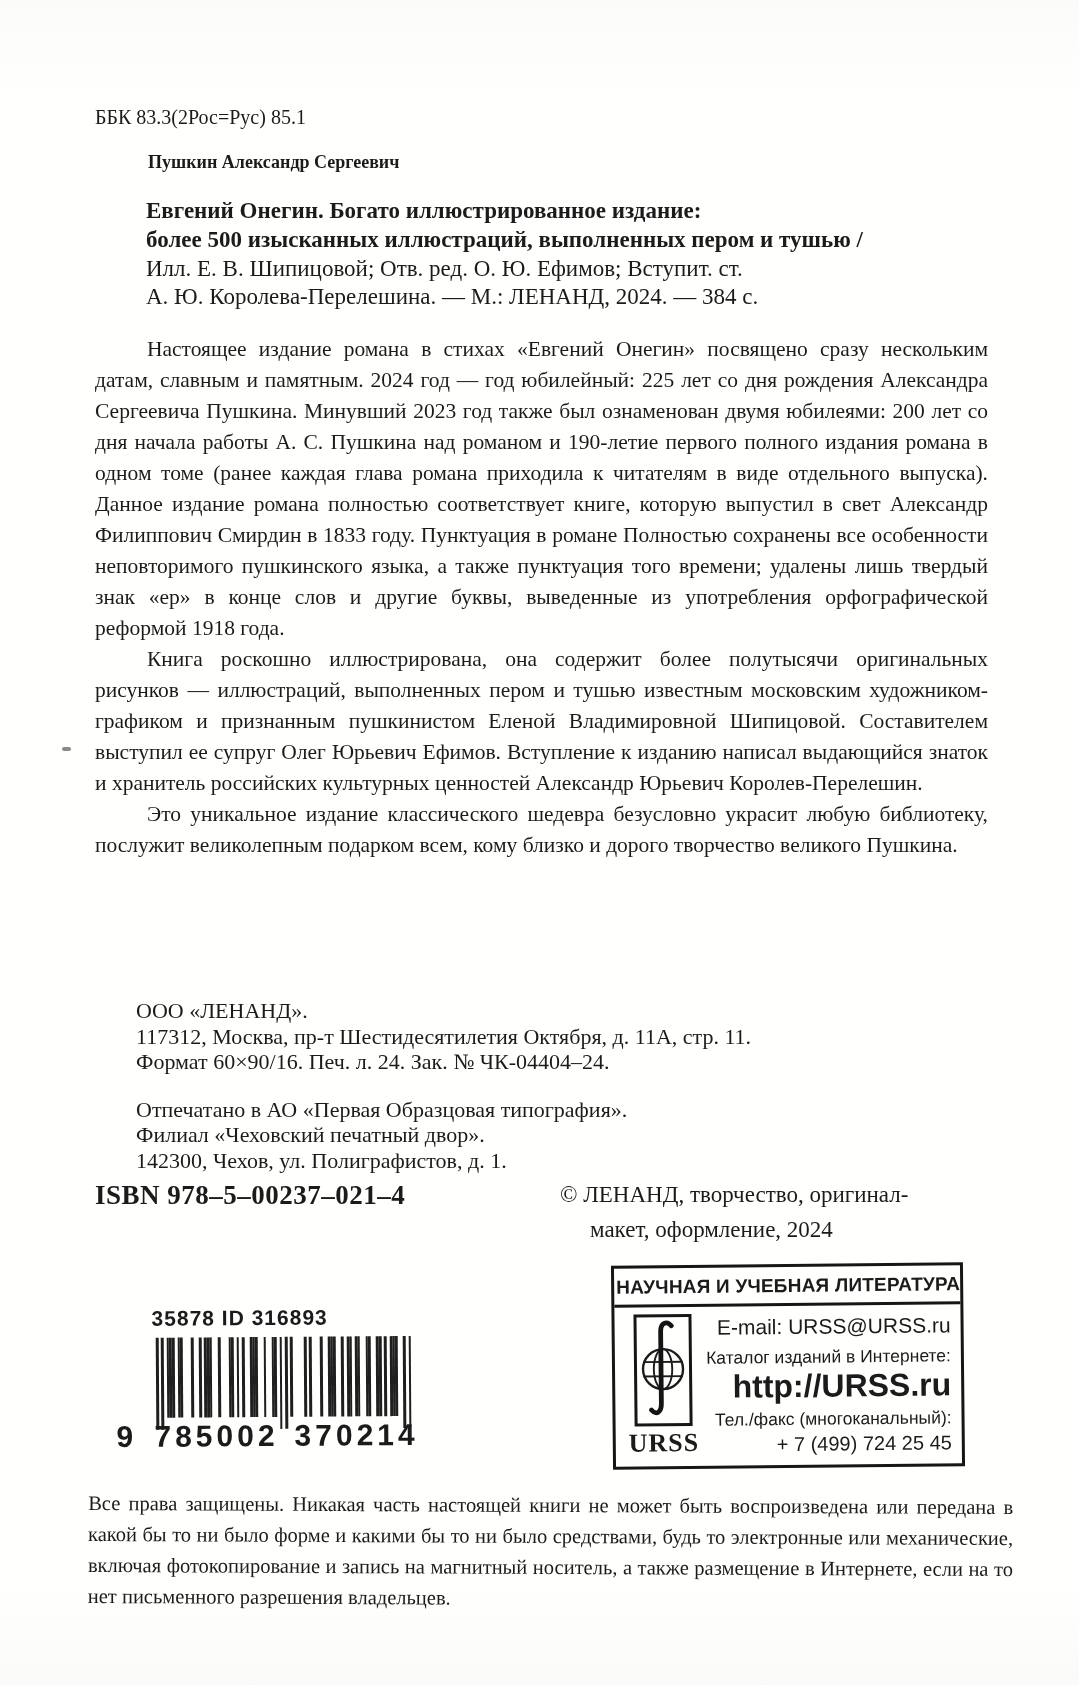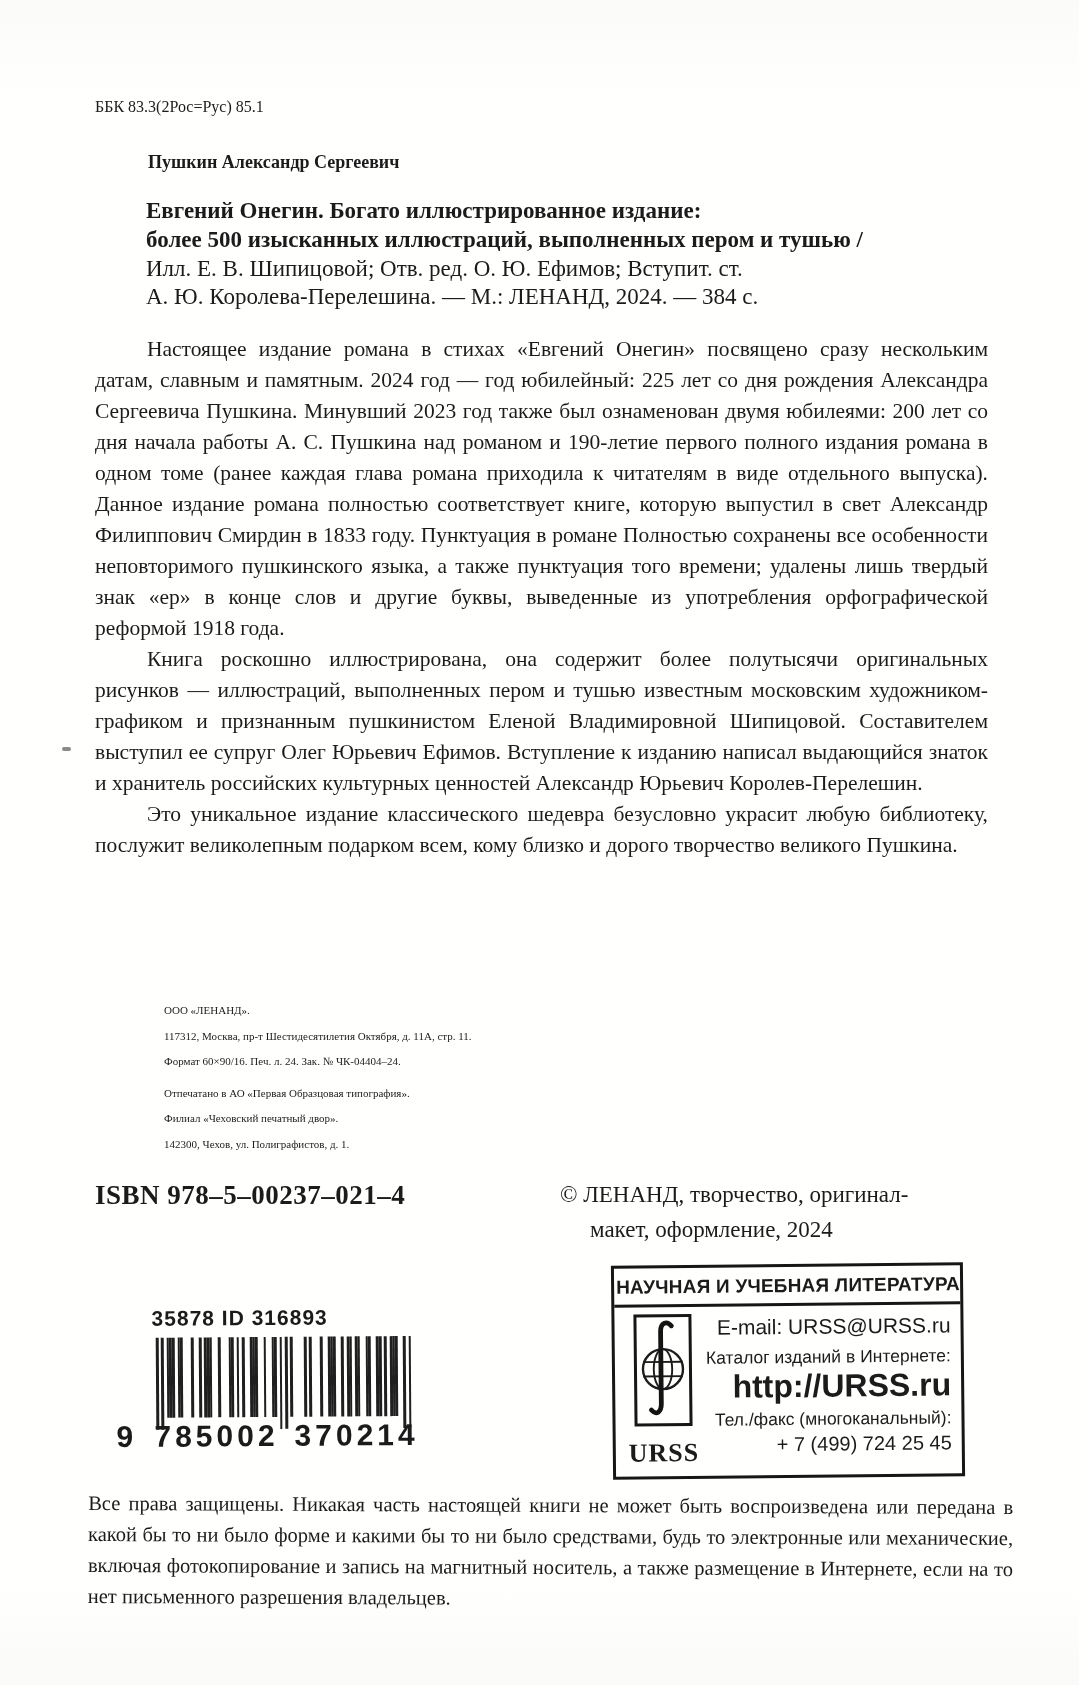--- a/index.html
+++ b/index.html
@@ -11,32 +11,32 @@
   }
   .page {
     position: relative;
     width: 1079px;
     height: 1685px;
     background: linear-gradient(180deg, #fbfbfa 0%, #fffffe 6%, #fffffe 94%, #fafaf8 100%);
     overflow: hidden;
   }
   .abs { position: absolute; }
 
-  #bbk { left: 95px; top: 98px; font-size: 16px; }
+  #bbk { left: 95px; top: 106px; font-size: 20px; }
 
   #author { left: 148px; top: 152px; font-size: 18px; font-weight: bold; }
 
   #title-block { left: 146px; top: 197px; width: 845px; font-size: 23px; line-height: 28.8px; }
   .title-bold { font-weight: bold; }
 
   #annotation { left: 95px; top: 334px; width: 893px; font-size: 21.5px; line-height: 31px; text-align: justify; }
   #annotation p { margin: 0; text-indent: 52px; }
 
-  #imprint { left: 164px; top: 998px; font-size: 11px; line-height: 25.5px; }
-  .imprint-group2 { margin-top: 6px; }
+  #imprint { left: 136px; top: 998px; font-size: 22px; line-height: 25.5px; }
+  .imprint-group2 { margin-top: 22px; }
 
   #isbn { left: 95px; top: 1180px; font-size: 27px; font-weight: bold; letter-spacing: 0.5px; }
 
   #copyright { left: 560px; top: 1177px; font-size: 23px; line-height: 35px; }
   #copyright .cl2 { padding-left: 30px; }
 
   
   #barcode { left: 112px; top: 1306px; transform: rotate(-0.4deg); }
   .bc-label {
     margin-left: 40px;
@@ -72,21 +72,21 @@
   }
   .urss-body { display: flex; padding: 7px 10px 8px 12px; }
   .urss-left { width: 72px; display: flex; flex-direction: column; align-items: center; }
   .logo-rect {
     width: 58px; height: 112px;
     border: 3px solid #161616;
     display: flex; align-items: center; justify-content: center;
   }
   .urss-wordmark {
     font-family: "Liberation Serif", serif;
-    font-weight: bold; font-size: 26px; letter-spacing: 1px; margin-top: 12px;
+    font-weight: bold; font-size: 26px; letter-spacing: 1px; margin-top: 2px;
   }
   .urss-right { flex: 1; display: flex; flex-direction: column; align-items: flex-end; text-align: right; }
   .urss-right > div { white-space: nowrap; }
   .u-email   { font-size: 21px; margin-top: 2px; }
   .u-catalog { font-size: 17.5px; margin-top: 8px; }
   .u-url     { font-size: 32px; font-weight: 600; line-height: 33px; margin-top: 2px; }
   .u-tel     { font-size: 17.5px; margin-top: 6px; }
   .u-phone   { font-size: 20px; margin-top: 3px; }
 
   #rights { left: 88px; top: 1490px; width: 925px; font-size: 20.5px; line-height: 31px; text-align: justify; transform: rotate(0.25deg); }

